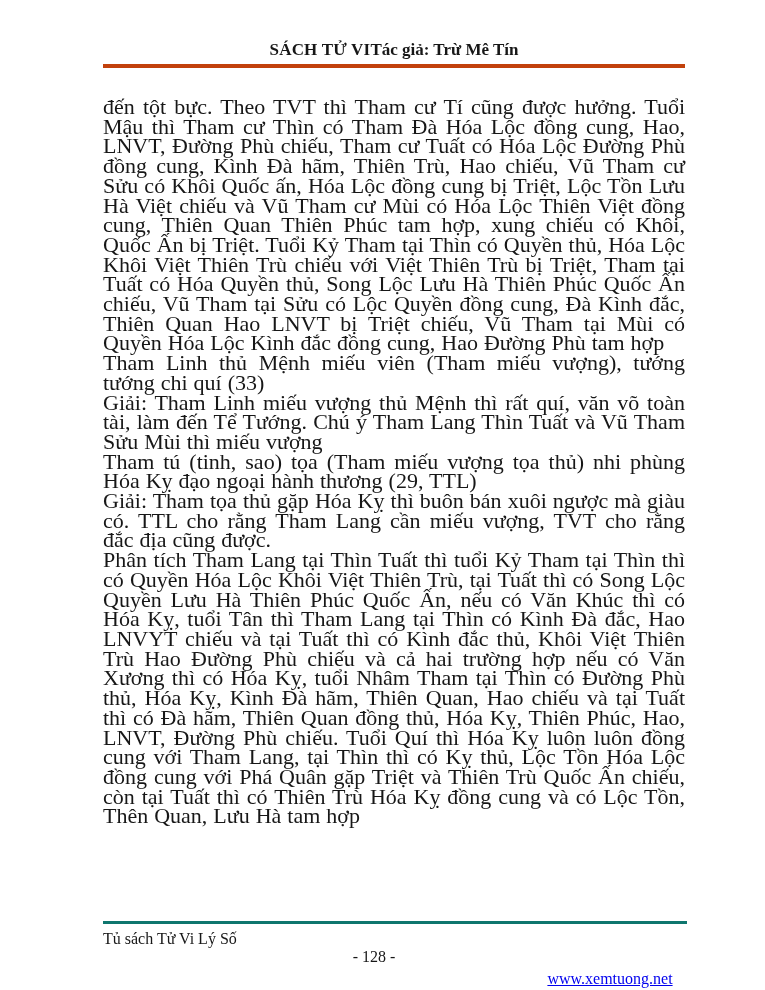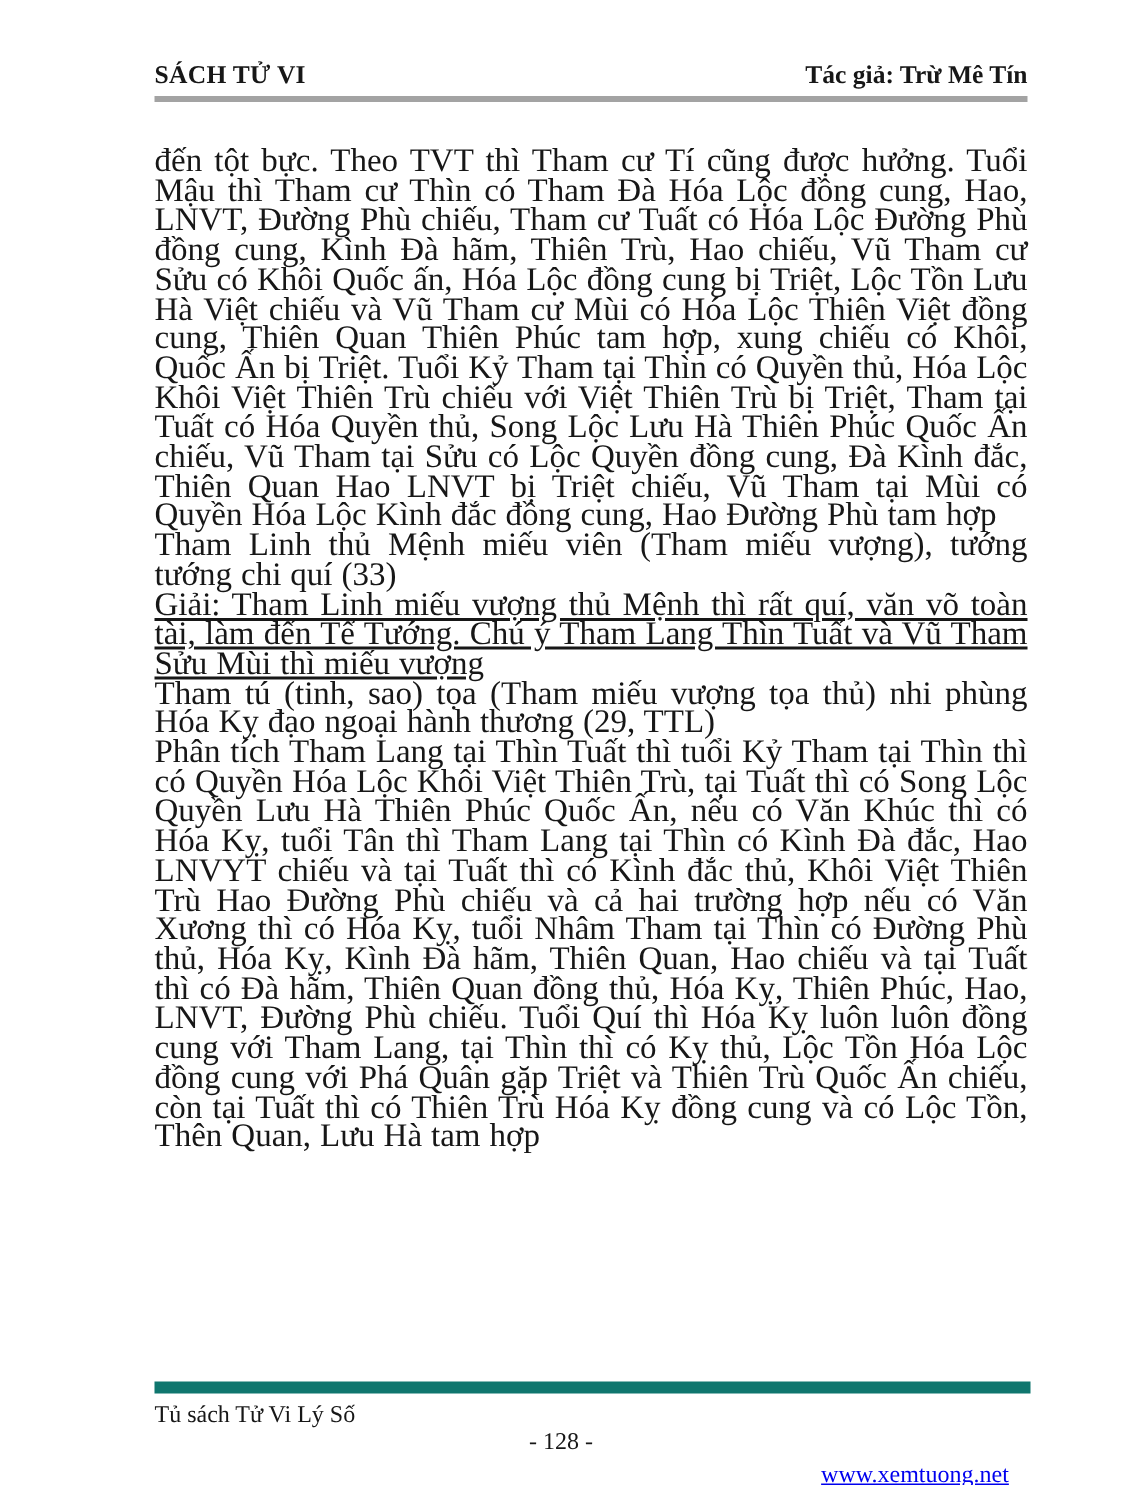--- a/index.html
+++ b/index.html
@@ -21,24 +21,24 @@
     background: #ffffff;
     overflow: hidden;
   }
   
   .header {
     position: absolute;
     left: 103px;
     top: 41px;
     width: 582px;
     display: flex;
-    justify-content: space-between;
+    justify-content: center;
     align-items: baseline;
     padding-bottom: 5px;
-    border-bottom: 4px solid #a3a3a3;
+    border-bottom: 4px solid #c2410c;
     font-size: 17px;
     line-height: 18px;
   }
   .header .book-title {
     font-weight: bold;
     letter-spacing: 0.2px;
   }
   .header .author {
     font-weight: bold;
   }
@@ -53,31 +53,31 @@
     text-align: justify;
     word-spacing: 0.5px;
   }
   .content p {
     margin: 0;
   }
   .para-continuation { margin: 0; }
   .section-heading-1 { margin-top: 36px; font-family: Liberation Serif, serif; }
   .section-expl-1    { margin-top: 8px; }
   .section-heading-2 { margin-top: 37px; }
-  .section-expl-2    { margin-top: 4px; text-decoration: underline; }
+  .section-expl-2    { margin-top: 4px; }
   .section-heading-3 { margin-top: 31px; }
   .section-expl-3    { margin-top: 3px; }
   .analysis-para     { margin-top: 5px; }
   
   .footer {
     position: absolute;
     left: 103px;
     top: 921px;
     width: 584px;
-    border-top: 8px solid #0f766e;
+    border-top: 3px solid #0f766e;
     padding-top: 4px;
     font-size: 16px;
     line-height: 18px;
     height: 30px;
   }
   .footer .series {
     position: absolute;
     left: 0;
     top: 6px;
   }
@@ -112,20 +112,21 @@
   </div>
 
   <div class="content">
     <p class="para-continuation">đến tột bực. Theo TVT thì Tham cư Tí cũng được hưởng. Tuổi Mậu thì Tham cư Thìn có Tham Đà Hóa Lộc đồng cung, Hao, LNVT, Đường Phù chiếu, Tham cư Tuất có Hóa Lộc Đường Phù đồng cung, Kình Đà hãm, Thiên Trù, Hao chiếu, Vũ Tham cư Sửu có Khôi Quốc ấn, Hóa Lộc đồng cung bị Triệt, Lộc Tồn Lưu Hà Việt chiếu và Vũ Tham cư Mùi có Hóa Lộc Thiên Việt đồng cung, Thiên Quan Thiên Phúc tam hợp, xung chiếu có Khôi, Quốc Ấn bị Triệt. Tuổi Kỷ Tham tại Thìn có Quyền thủ, Hóa Lộc Khôi Việt Thiên Trù chiếu với Việt Thiên Trù bị Triệt, Tham tại Tuất có Hóa Quyền thủ, Song Lộc Lưu Hà Thiên Phúc Quốc Ấn chiếu, Vũ Tham tại Sửu có Lộc Quyền đồng cung, Đà Kình đắc, Thiên Quan Hao LNVT bị Triệt chiếu, Vũ Tham tại Mùi có Quyền Hóa Lộc Kình đắc đồng cung, Hao Đường Phù tam hợp</p>
 
     <p class="section-heading-1">Tham Linh thủ Mệnh miếu viên (Tham miếu vượng), tướng tướng chi quí (33)</p>
 
     <p class="section-expl-2">Giải: Tham Linh miếu vượng thủ Mệnh thì rất quí, văn võ toàn tài, làm đến Tể Tướng. Chú ý Tham Lang Thìn Tuất và Vũ Tham Sửu Mùi thì miếu vượng</p>
 
     <p class="section-heading-3">Tham tú (tinh, sao) tọa (Tham miếu vượng tọa thủ) nhi phùng Hóa Kỵ đạo ngoại hành thương  (29, TTL)</p>
+    <p class="section-expl-3">Giải: Tham tọa thủ gặp Hóa Kỵ thì buôn bán xuôi ngược mà giàu có. TTL cho rằng Tham Lang cần miếu vượng, TVT  cho rằng đắc địa cũng được.</p>
 
     <p class="analysis-para">Phân tích Tham Lang tại Thìn Tuất thì tuổi Kỷ Tham tại Thìn  thì có Quyền Hóa Lộc Khôi Việt Thiên Trù, tại Tuất thì có Song Lộc Quyền Lưu Hà Thiên Phúc Quốc Ấn, nếu có Văn Khúc thì có Hóa Kỵ, tuổi Tân thì Tham Lang tại Thìn có Kình Đà đắc, Hao LNVYT chiếu và tại Tuất thì có Kình đắc thủ, Khôi Việt Thiên Trù Hao Đường Phù chiếu và cả hai trường hợp nếu có Văn Xương thì có Hóa Kỵ, tuổi Nhâm Tham tại Thìn có Đường Phù thủ, Hóa Kỵ, Kình Đà hãm, Thiên Quan, Hao chiếu và tại Tuất thì có Đà hãm, Thiên Quan đồng thủ, Hóa Kỵ, Thiên Phúc, Hao, LNVT, Đường Phù chiếu. Tuổi Quí thì Hóa Kỵ luôn luôn đồng cung với Tham Lang, tại Thìn thì có Kỵ thủ, Lộc Tồn Hóa Lộc đồng cung với Phá Quân gặp Triệt và Thiên Trù Quốc Ấn chiếu, còn tại Tuất thì có Thiên Trù Hóa Kỵ đồng cung và có Lộc Tồn, Thên Quan, Lưu Hà tam hợp</p>
   </div>
 
   <div class="footer">
     <span class="series">Tủ sách Tử Vi Lý Số</span>
     <span class="page-number">- 128 -</span>
     <a class="website-link">www.xemtuong.net</a>
   </div>
 

